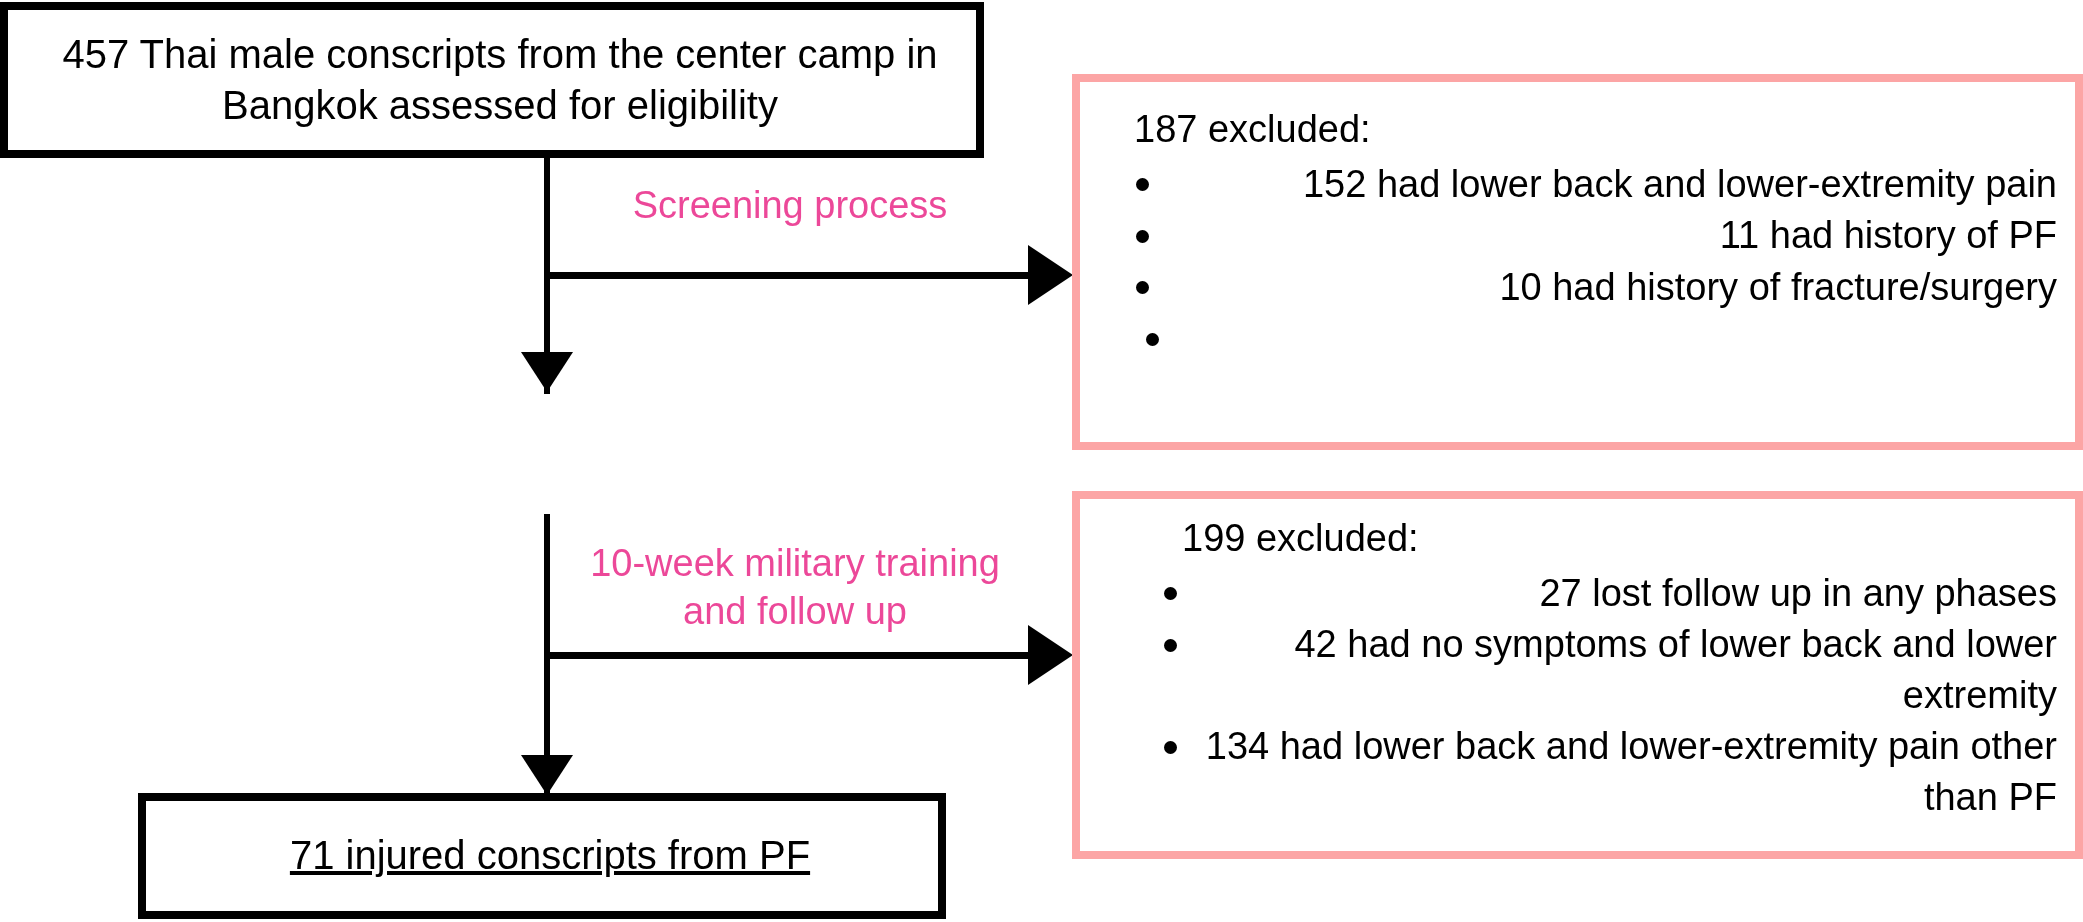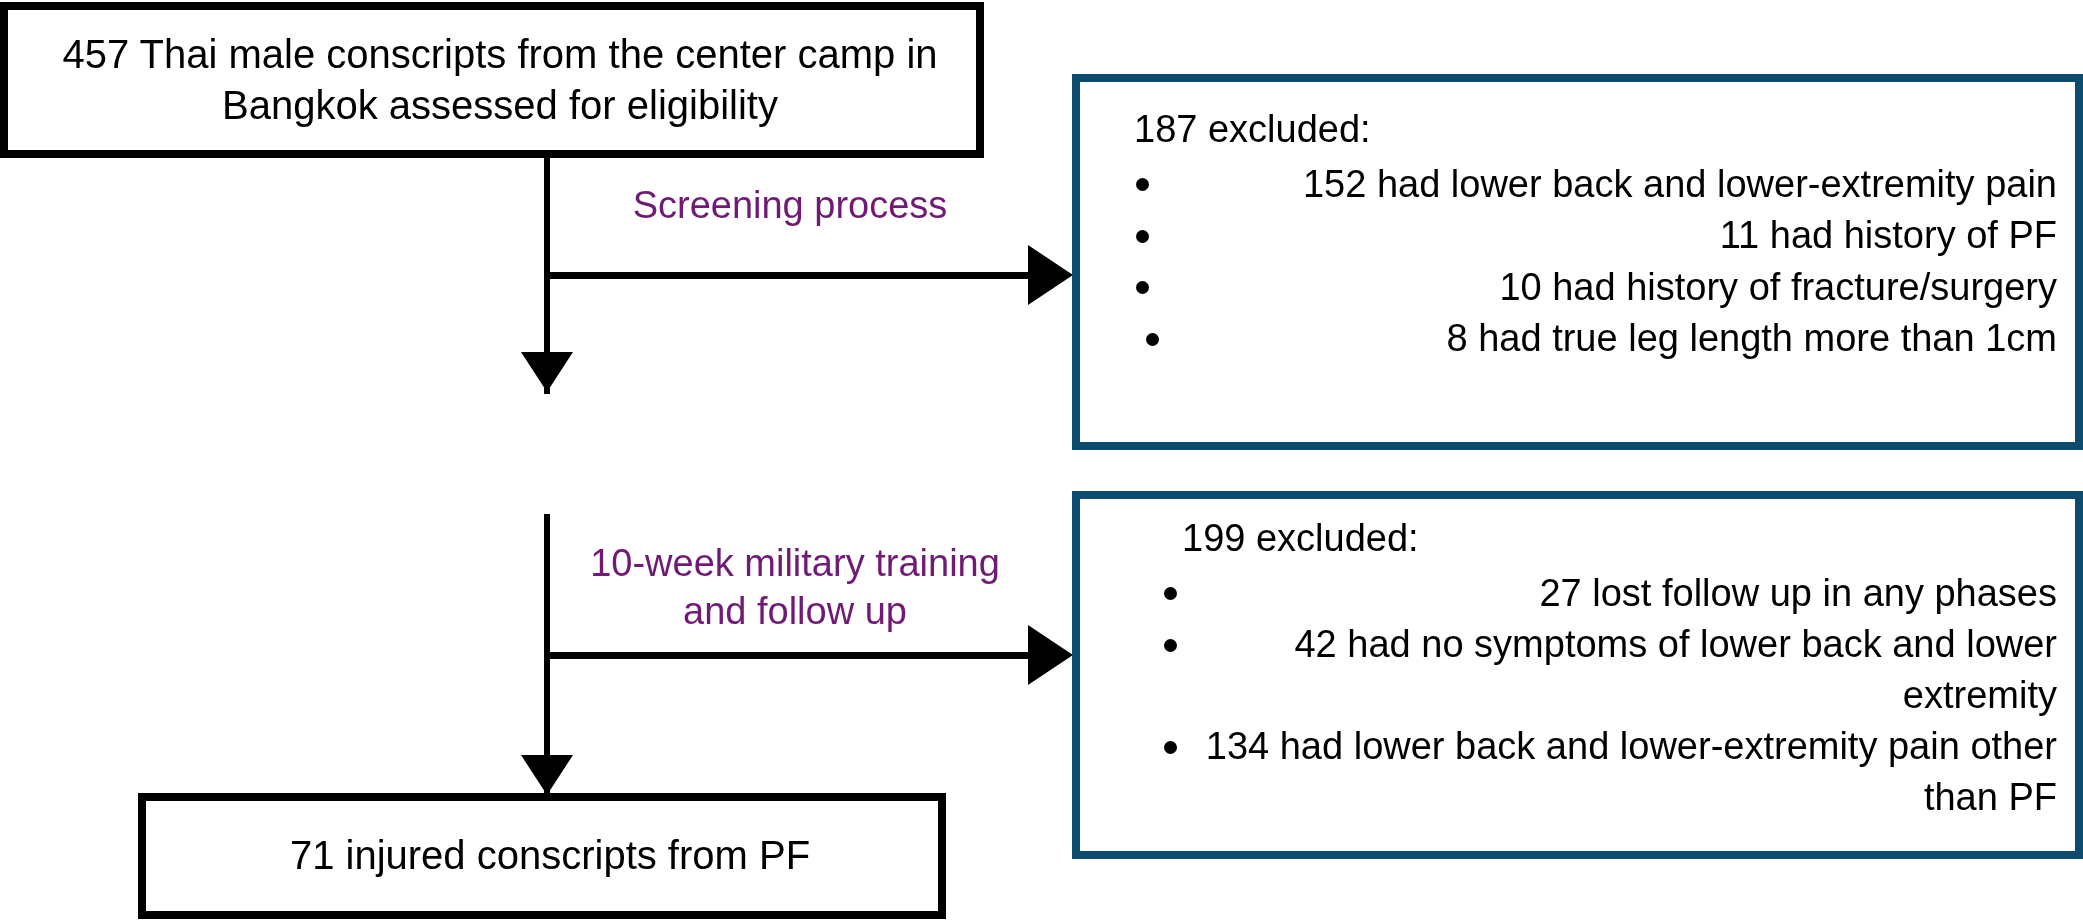--- a/index.html
+++ b/index.html
@@ -42,29 +42,29 @@
   #box-assessed {
     left: 0px;   top: 2px;
     width: 984px; height: 156px;
   }
   #box-participated {
     left: 65px;  top: 390px;
     width: 874px; height: 124px;
   }
   #box-injured {
     left: 138px; top: 793px;
-    width: 808px; height: 126px;
+    width: 808px; height: 126px; text-decoration: underline;
   }
 
   
   .excluded-box {
     position: absolute;
     box-sizing: border-box;
     background: #ffffff;
-    border: 8px solid #0c4a6e;
+    border: 8px solid #fca5a5;
     color: #000000;
     font-size: 38px;
     line-height: 1.33;
   }
   #box-excluded-1 {
     left: 1072px; top: 74px;
     width: 1011px; height: 376px;
   }
   #box-excluded-2 {
     left: 1072px; top: 491px;
@@ -148,21 +148,21 @@
   
   #vline-2 { left: 544px; top: 514px; height: 283px; }
   #arrow-down-2 { left: 521px; top: 755px; }
   
   #hline-2 { left: 547px; top: 652px; width: 483px; }
   #arrow-right-2 { left: 1028px; top: 625px; }
 
   
   .edge-label {
     position: absolute;
-    color: #701a75;
+    color: #ec4899;
     font-size: 38px;
     line-height: 1.25;
     text-align: center;
     white-space: pre-line;
   }
   #label-screening { left: 600px; top: 182px; width: 380px; }
   #label-training  { left: 565px; top: 540px; width: 460px; }
 </style>
 </head>
 <body>
@@ -193,21 +193,21 @@
     <span class="boxtext">71 injured conscripts from PF</span>
   </div>
 
   <div class="excluded-box" id="box-excluded-1">
     <div class="excluded-inner">
       <p class="excluded-heading">187 excluded:</p>
       <ul class="excluded-list">
         <li><span class="bullet"></span><span>152 had lower back and lower-extremity pain</span></li>
         <li><span class="bullet"></span><span>11 had history of PF</span></li>
         <li><span class="bullet"></span><span>10 had history of fracture/surgery</span></li>
-        <li><span class="bullet"></span><span>8 had true leg length more than 1cm</span></li>
+        <li><span class="bullet"></span></li>
       </ul>
     </div>
   </div>
 
   <div class="excluded-box" id="box-excluded-2">
     <div class="excluded-inner">
       <p class="excluded-heading">199 excluded:</p>
       <ul class="excluded-list">
         <li><span class="bullet"></span><span>27 lost follow up in any phases</span></li>
         <li><span class="bullet"></span><span>42 had no symptoms of lower back and lower extremity</span></li>

